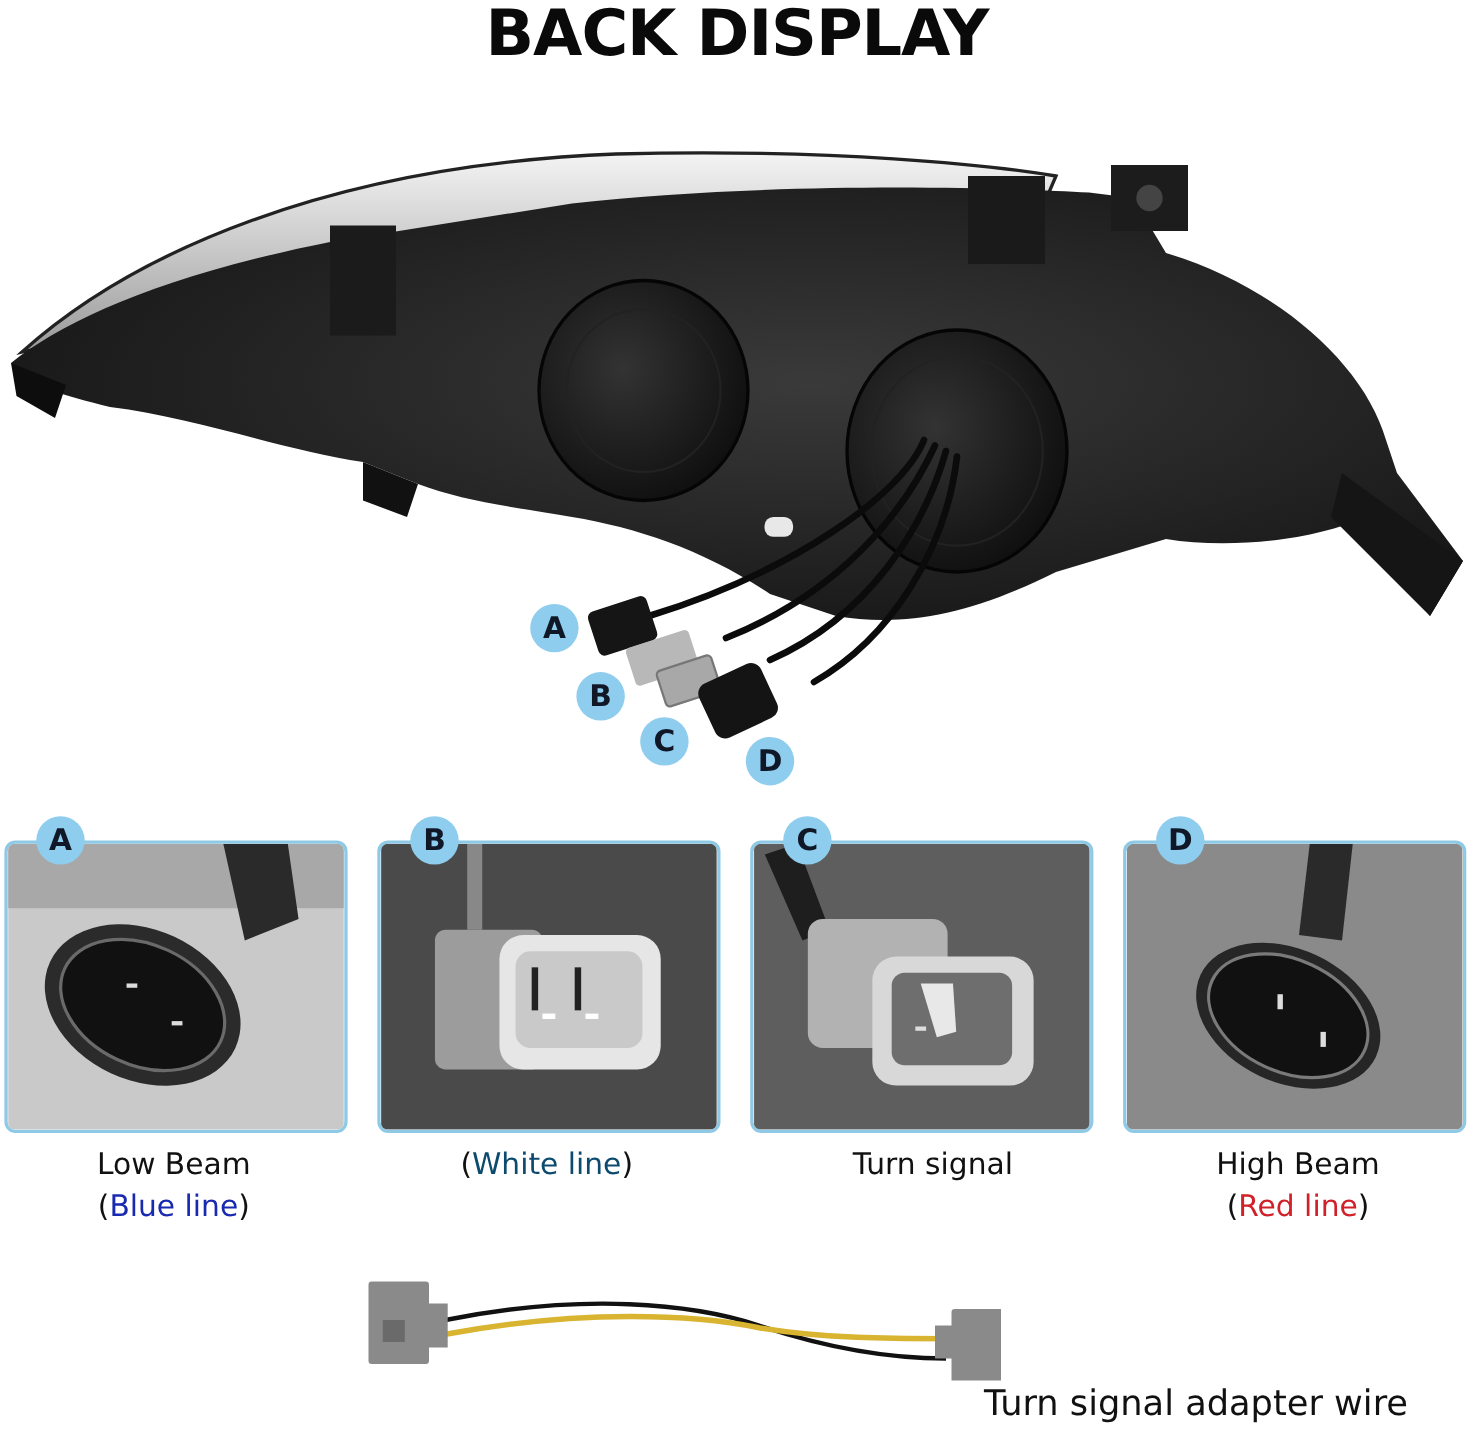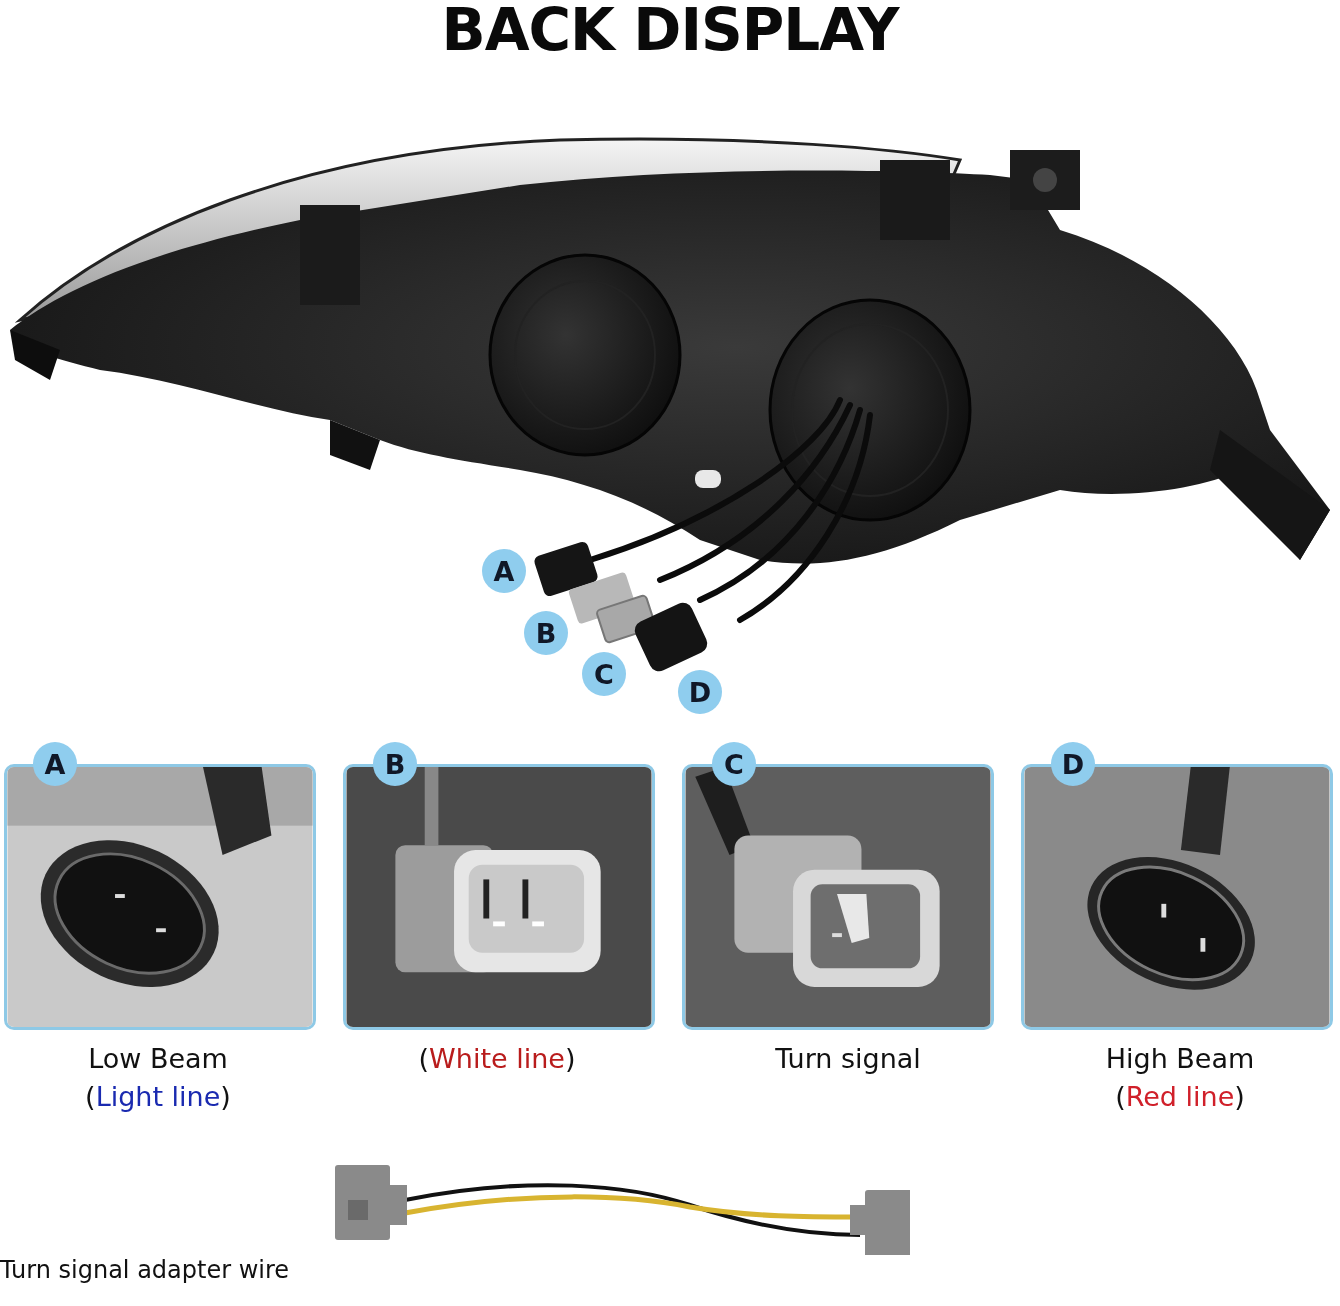--- a/index.html
+++ b/index.html
@@ -5,21 +5,21 @@
   html, body { margin:0; padding:0; background:#ffffff; }
   body { width:1340px; height:1306px; position:relative; overflow:hidden; font-family:"DejaVu Sans", sans-serif; }
   .title { position:absolute; left:0; top:-4px; width:1340px; text-align:center; font-family:"DejaVu Sans", sans-serif; font-weight:bold; font-size:58px; letter-spacing:-1px; color:#0a0a0a; }
   .hero { position:absolute; left:0; top:110px; width:1340px; height:600px; }
   .badge { position:absolute; width:44px; height:44px; border-radius:50%; background:#8fcdee; color:#101828; font-family:"DejaVu Sans", sans-serif; font-weight:bold; font-size:27px; display:flex; align-items:center; justify-content:center; }
   .panel { position:absolute; top:764px; height:266px; border:3px solid #8ec9e6; border-radius:10px; overflow:hidden; box-sizing:border-box; }
   .panel svg { display:block; width:100%; height:100%; }
   .caption { position:absolute; top:1040px; width:330px; text-align:center; font-family:"DejaVu Sans", sans-serif; font-size:27px; line-height:38px; color:#111; }
   .caption .paren { color:#111; }
   .adapter { position:absolute; left:330px; top:1155px; width:580px; height:100px; }
-  .adapter-label { position:absolute; left:0; top:1256px; width:1280px; text-align:left; font-family:"DejaVu Sans", sans-serif; font-size:24px; color:#111; }
+  .adapter-label { position:absolute; left:0; top:1256px; width:1280px; text-align:right; font-family:"DejaVu Sans", sans-serif; font-size:32px; color:#111; }
 </style>
 </head>
 <body>
 
 <div class="title">BACK DISPLAY</div>
 
 <div class="hero">
   <svg width="1340" height="600" viewBox="0 110 1340 600">
     <defs>
       <linearGradient id="lens" x1="0" y1="0" x2="0" y2="1">
@@ -126,24 +126,24 @@
   </svg>
 </div>
 
 <div class="badge" style="left:33px;top:742px;">A</div>
 <div class="badge" style="left:373px;top:742px;">B</div>
 <div class="badge" style="left:712px;top:742px;">C</div>
 <div class="badge" style="left:1051px;top:742px;">D</div>
 
 <div class="caption" style="left:-7px;">
   <div>Low Beam</div>
-  <div><span class="paren">(</span><span style="color:#1a2ab0;">Light line</span><span class="paren">)</span></div>
+  <div><span class="paren">(</span><span style="color:#1a2ab0;">Blue line</span><span class="paren">)</span></div>
 </div>
 <div class="caption" style="left:332px;">
-  <div><span class="paren">(</span><span style="color:#b91c1c;">White line</span><span class="paren">)</span></div>
+  <div><span class="paren">(</span><span style="color:#0c4a6e;">White line</span><span class="paren">)</span></div>
 </div>
 <div class="caption" style="left:683px;">
   <div>Turn signal</div>
 </div>
 <div class="caption" style="left:1015px;">
   <div>High Beam</div>
   <div><span class="paren">(</span><span style="color:#d0202a;">Red line</span><span class="paren">)</span></div>
 </div>
 
 <div class="adapter">

